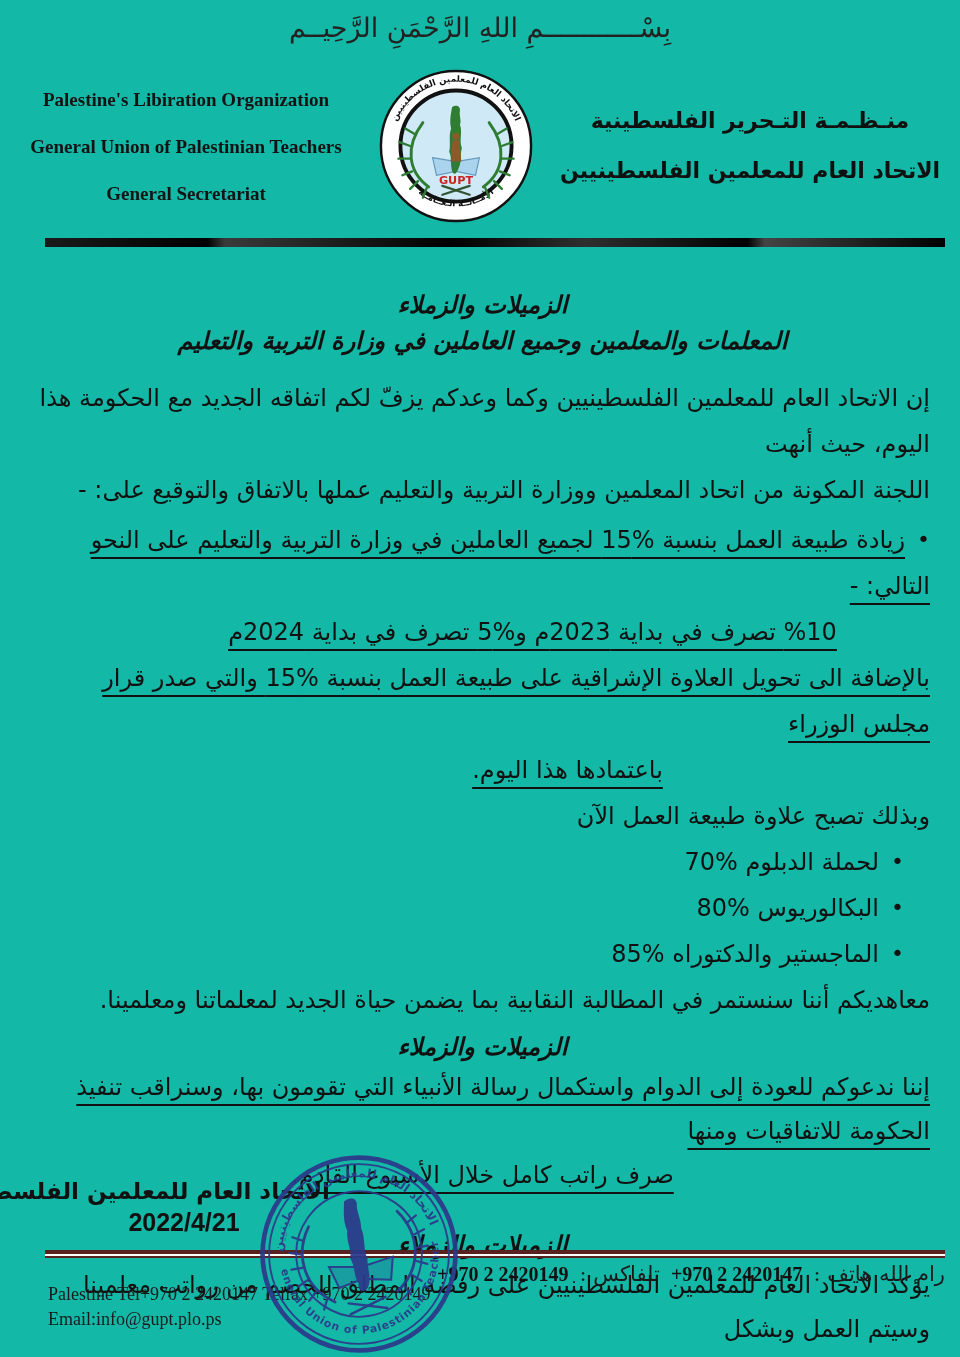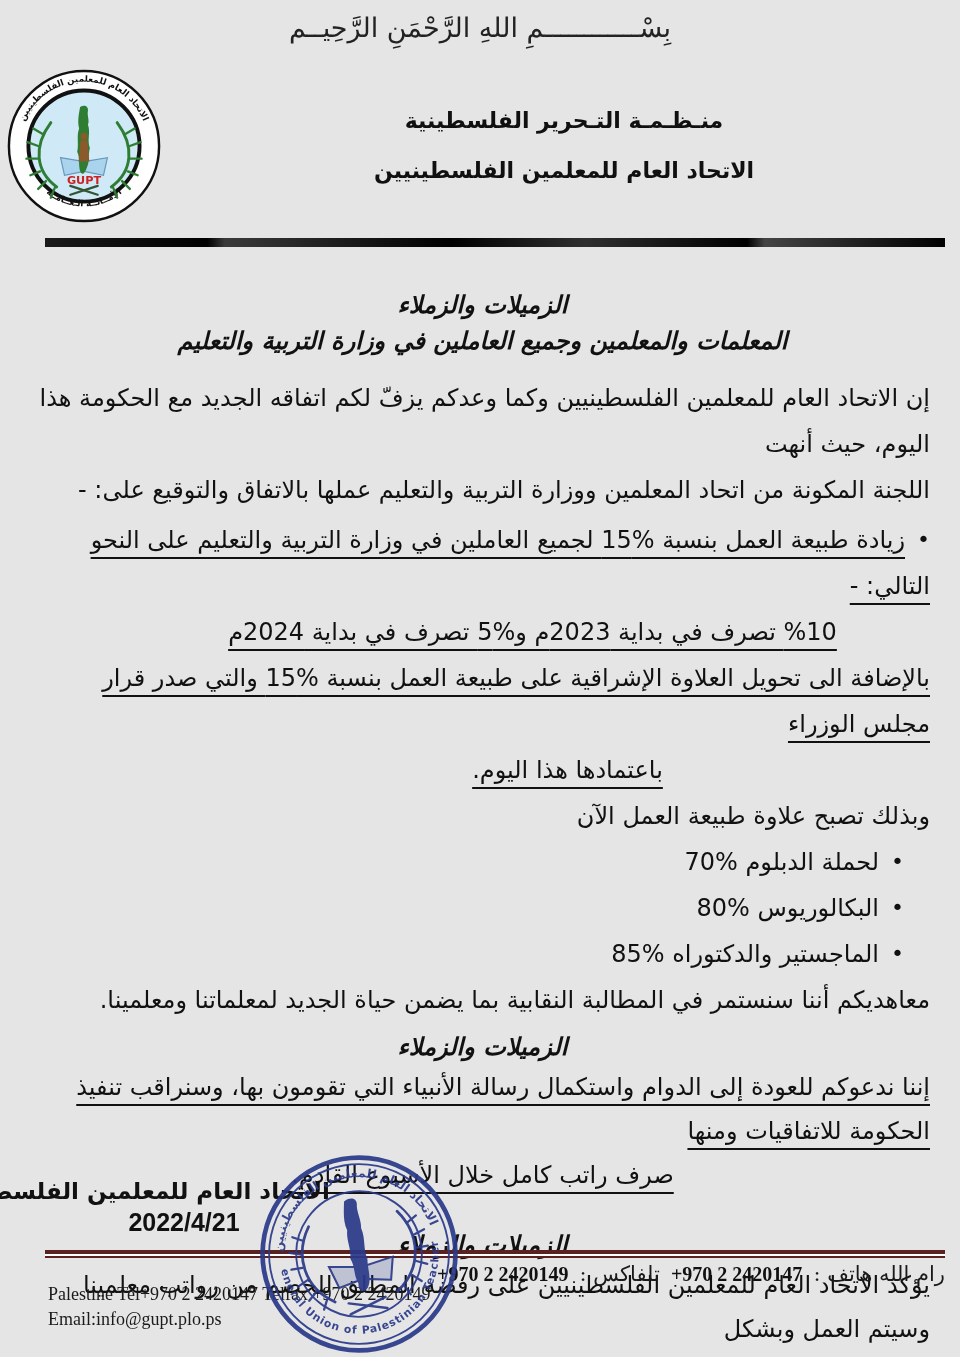--- a/index.html
+++ b/index.html
@@ -1,18 +1,18 @@
 <!DOCTYPE html>
 <html lang="ar"><head>
 <meta charset="utf-8">
 <style>
   html,body{margin:0;padding:0;background:#888;}
   .page{
     position:relative; width:960px; height:1357px; margin:0 auto;
-    background:#e5e5e5; overflow:hidden;
+    background:#14b8a6; overflow:hidden;
     font-family:"DejaVu Sans", sans-serif; color:#111;
   }
   
   .bismillah{
     padding-top:12px; text-align:center; font-size:27px; color:#222;
     font-family:"DejaVu Serif", serif; height:52px;
   }
   .header{display:flex; align-items:center; margin-top:4px; direction:ltr;}
   .col-en{width:372px; text-align:center; font-family:"Liberation Serif","DejaVu Serif",serif; font-weight:bold;}
   .col-en .en-line{font-size:19px; line-height:47px; color:#131313;}
@@ -51,20 +51,25 @@
   .stamp{position:absolute; left:256px; top:1148px; width:206px; height:212px; opacity:.93; pointer-events:none;}
 </style>
 </head>
 <body>
 
 <div class="page">
 
   <div class="bismillah">بِسْــــــــــــمِ اللهِ الرَّحْمَنِ الرَّحِيــم</div>
 
   <div class="header">
+    <div class="col-en">
+      <div class="en-line">Palestine's Libiration Organization</div>
+      <div class="en-line">General Union of Palestinian Teachers</div>
+      <div class="en-line">General Secretariat</div>
+    </div>
 
     <div class="header-logo">
       <svg width="156" height="156" viewBox="0 0 160 160">
         <circle cx="80" cy="80" r="77" fill="#ffffff" stroke="#111" stroke-width="2.5"></circle>
         <circle cx="80" cy="80" r="57" fill="#cfe9f6" stroke="#111" stroke-width="4"></circle>
         <defs>
           <path id="logoTopArc" d="M 14,80 A 66,66 0 0 1 146,80"></path>
           <path id="logoBottomArc" d="M 18,80 A 62,62 0 0 0 142,80"></path>
         </defs>
         <text font-size="9" font-weight="bold" fill="#111">

